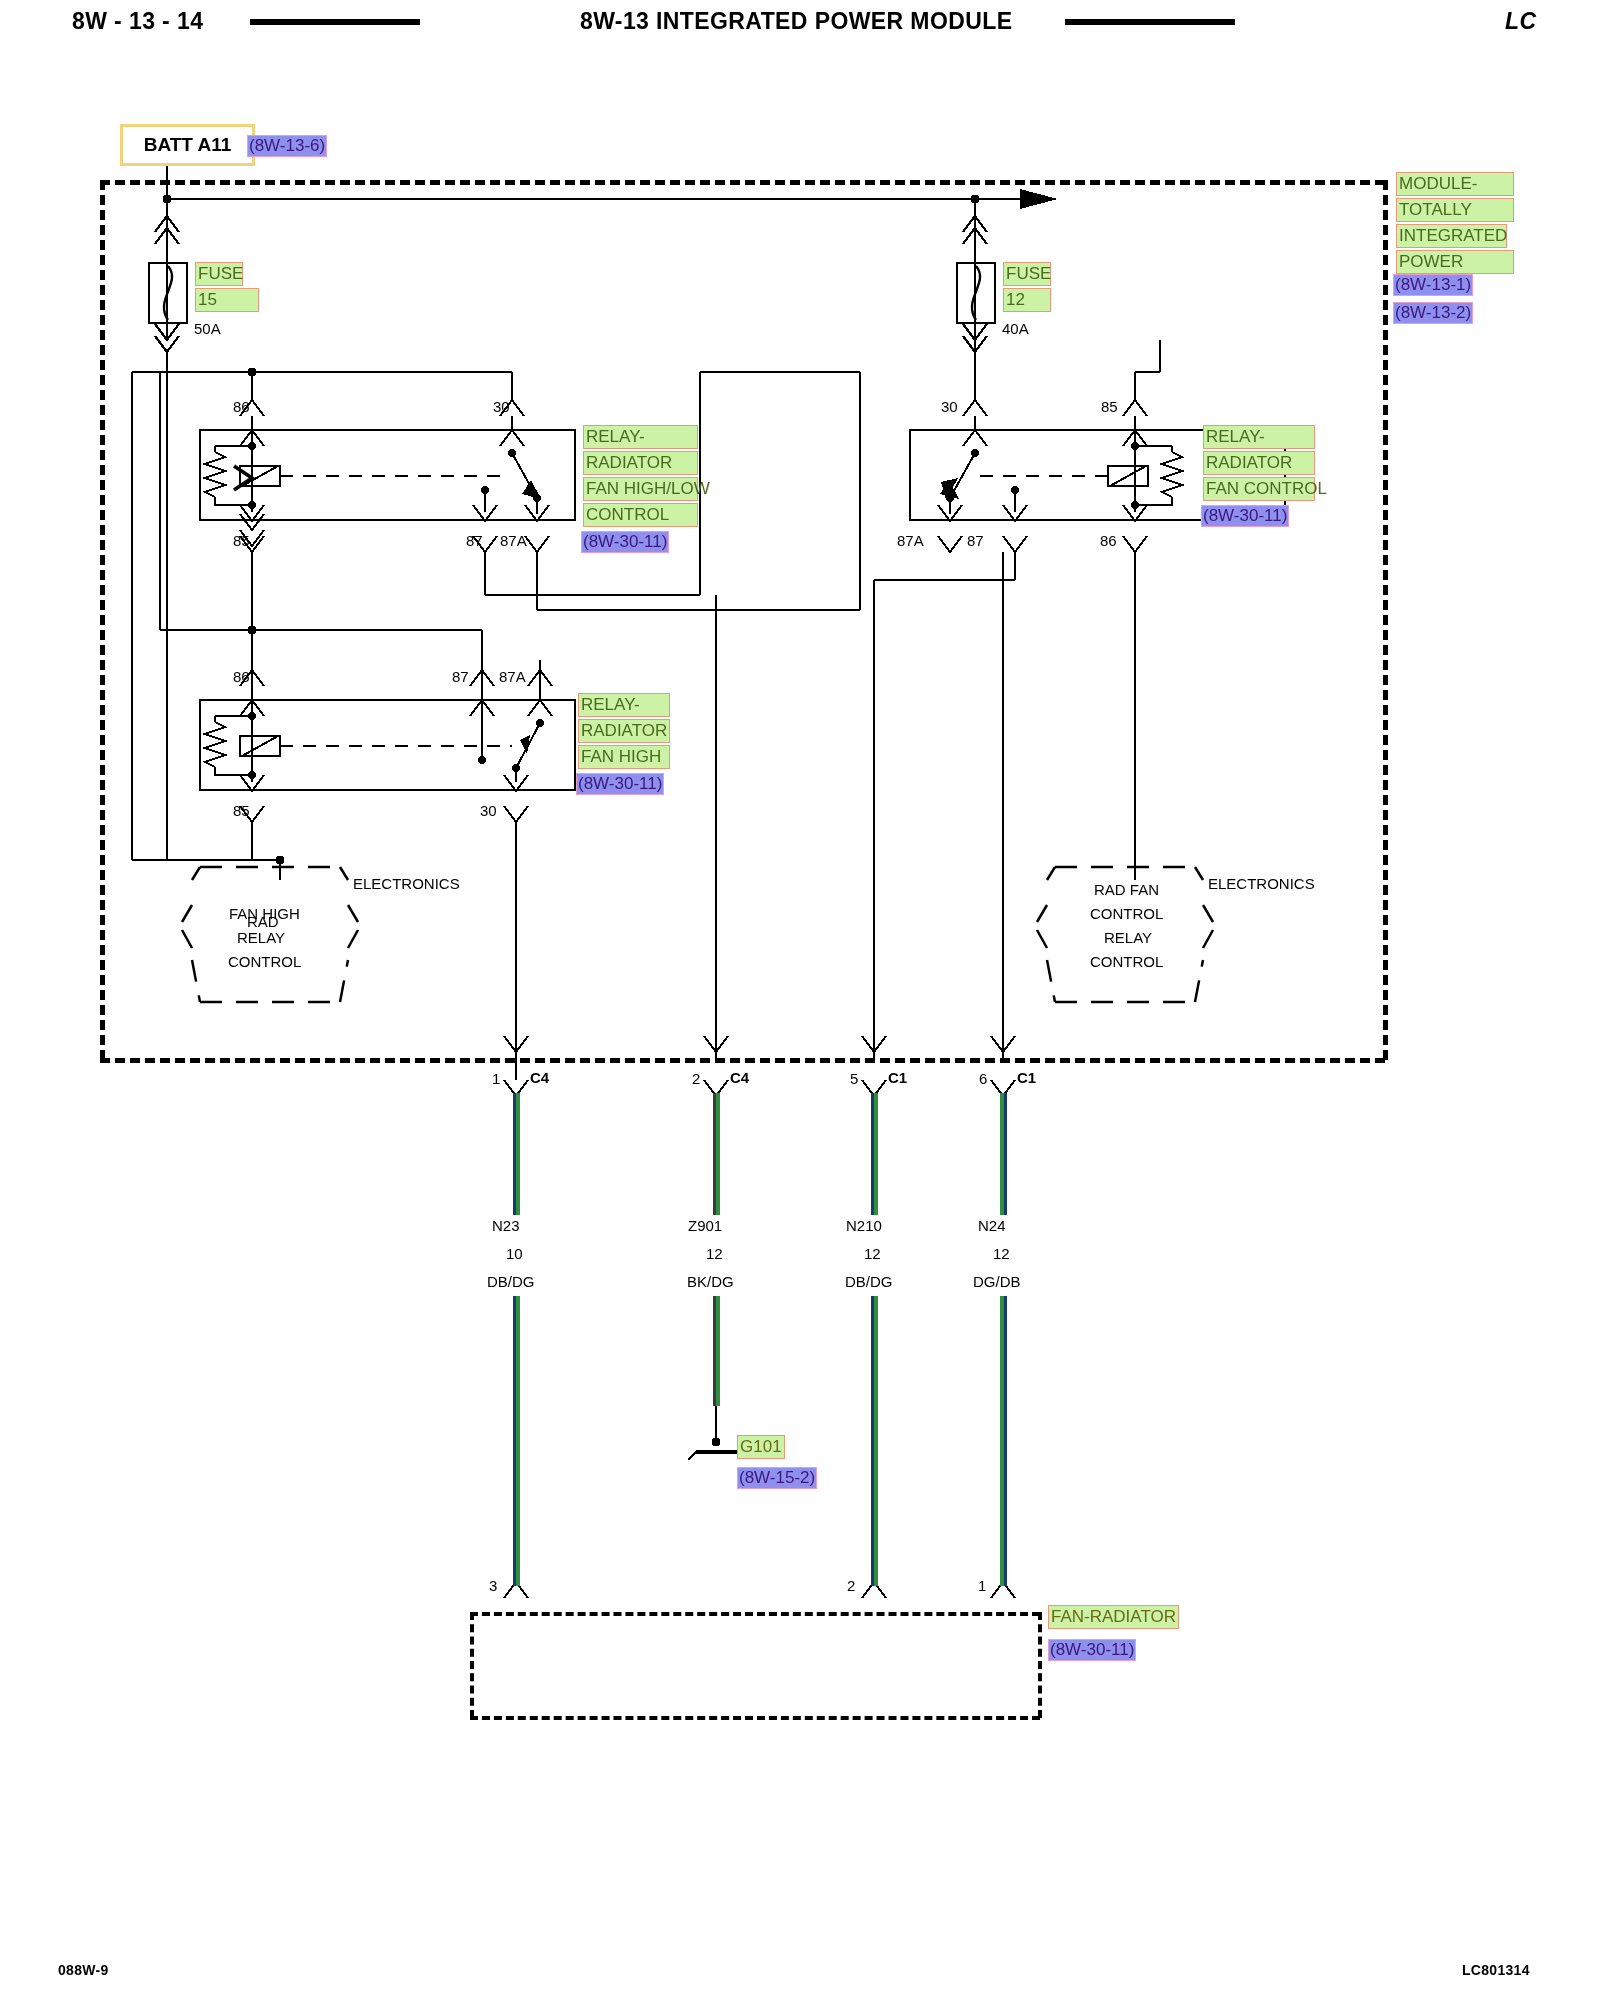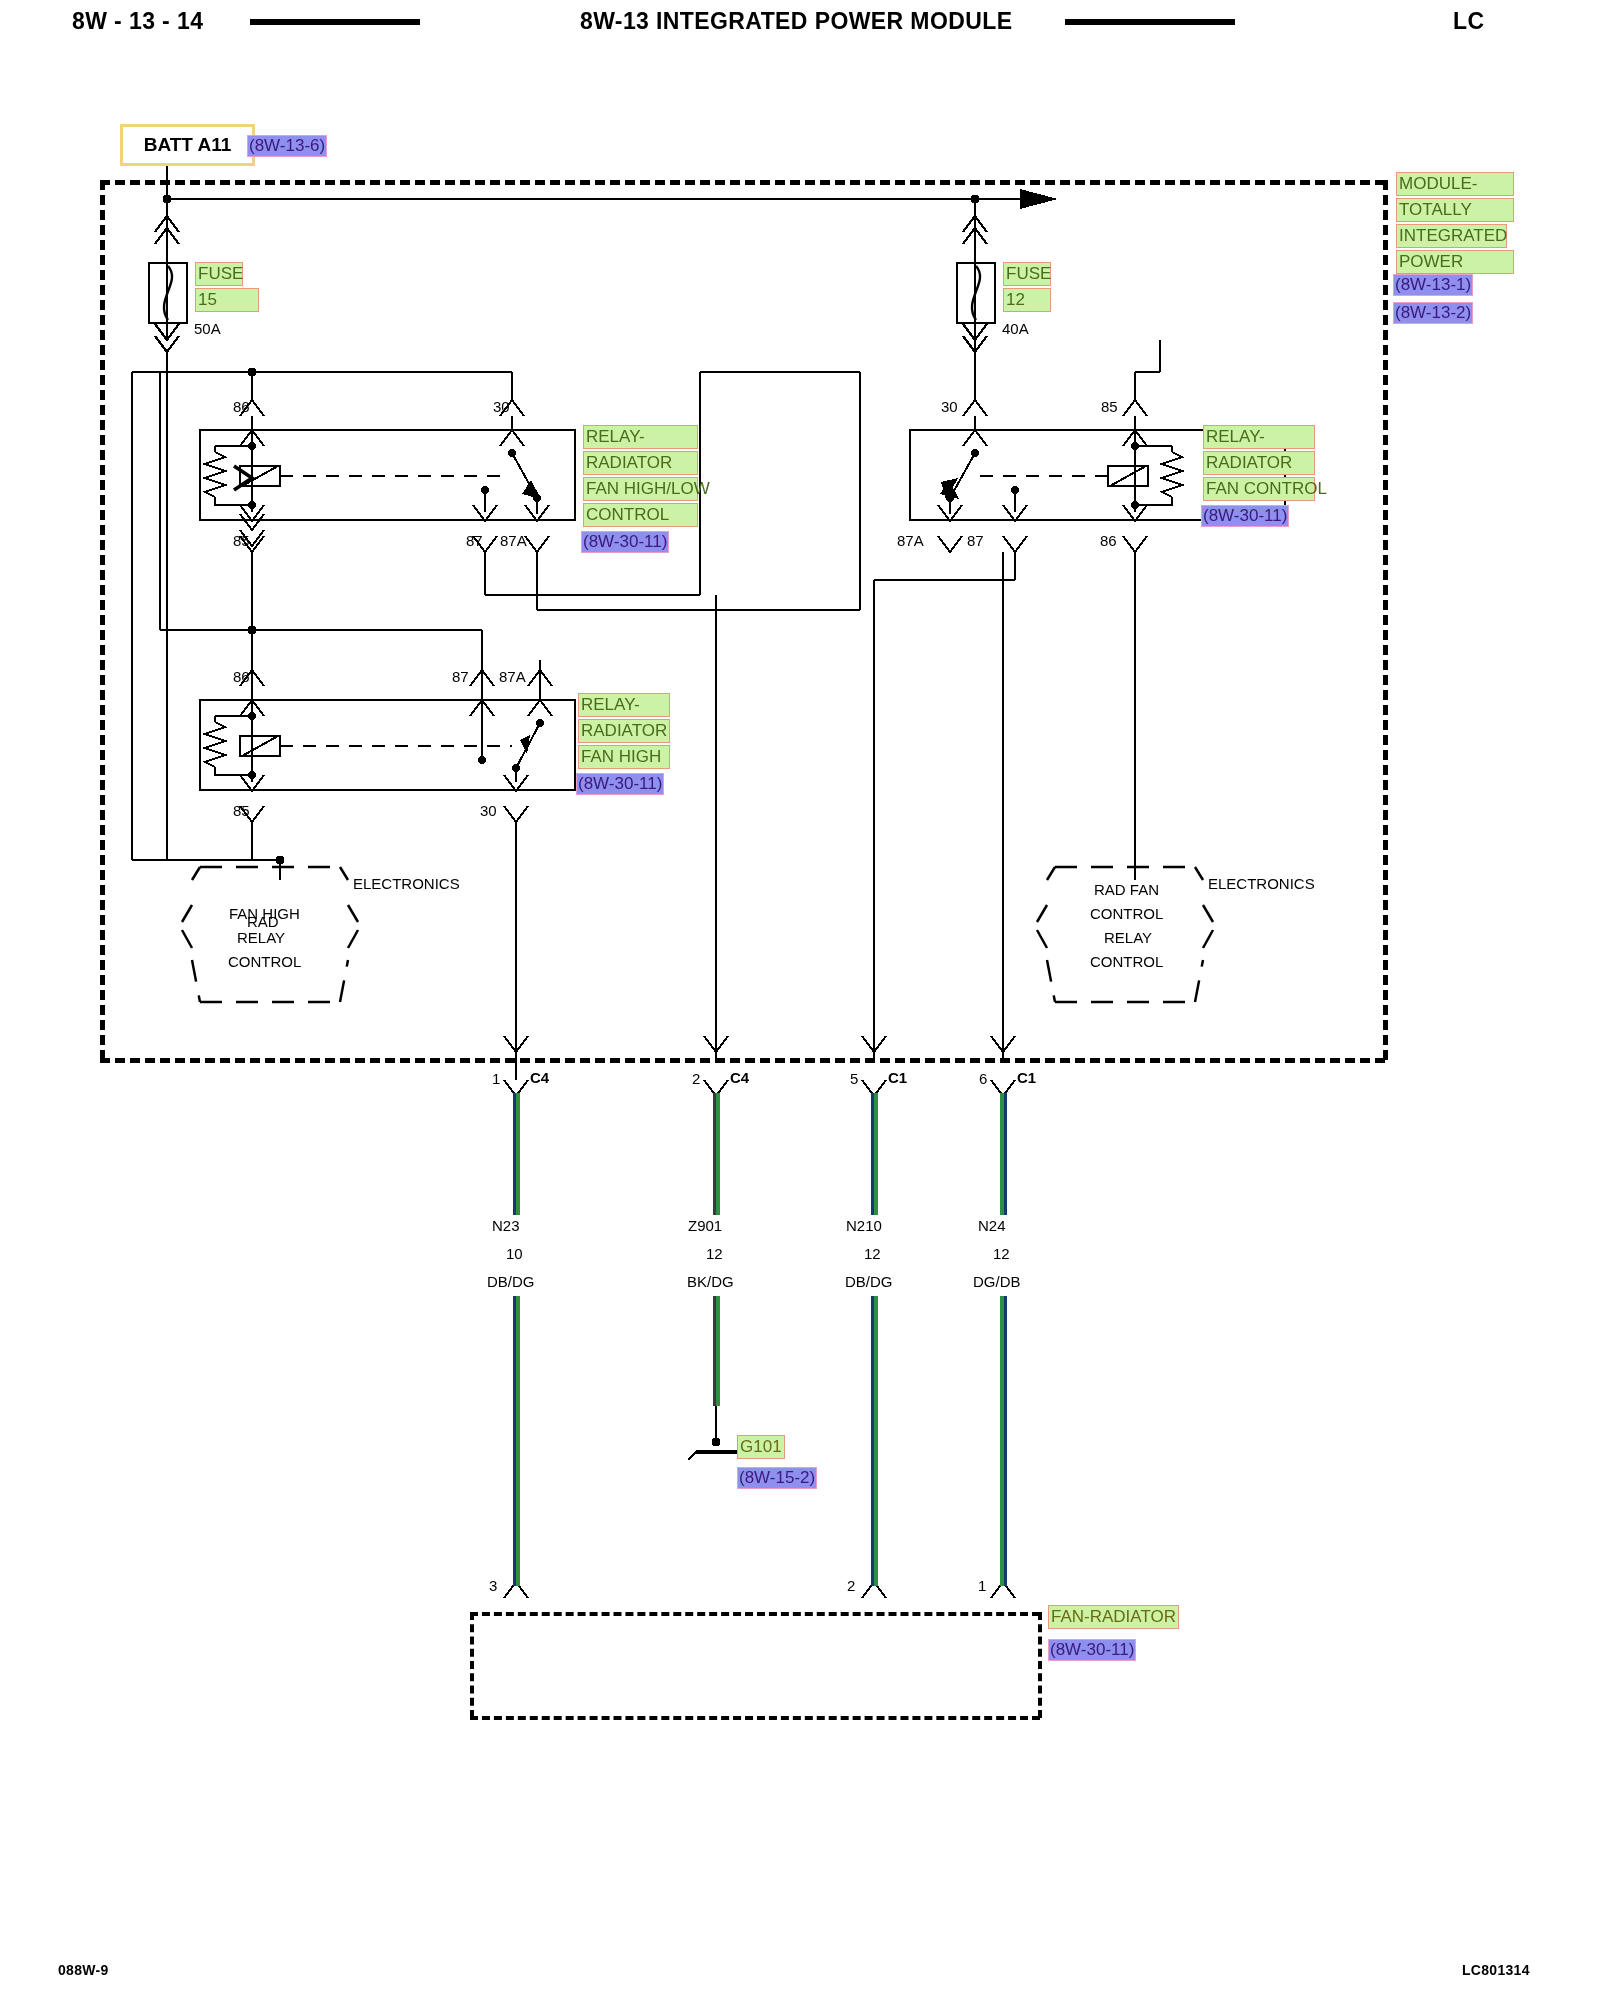--- a/index.html
+++ b/index.html
@@ -79,21 +79,21 @@
 </style>
 </head>
 <body>
 
 <div id="root">
 
   <div class="hdr-text" style="left:39px; top:8px;margin-left:33px;">8W - 13 - 14</div>
   <div class="hdr-rule" style="left:250px; top:19px; width:170px;"></div>
   <div class="hdr-text" style="left:580px; top:8px;">8W-13 INTEGRATED POWER MODULE</div>
   <div class="hdr-rule" style="left:1065px; top:19px; width:170px;"></div>
-  <div class="hdr-text" style="left:1453px; top:8px;">LC</div>
+  <div class="hdr-text" style="left:1505px; top:8px;font-style:italic;">LC</div>
 
   <div class="batt-box" style="left:120px; top:124px; width:135px; height:42px;">
     <span>BATT A11</span>
   </div>
   <div class="hl-blue" style="left:247px; top:135px;">(8W-13-6)</div>
 
   <div class="dashv" style="left:100px; top:180px; height:880px;"></div>
   <div class="dashh" style="left:100px; top:180px; width:1285px;"></div>
   <div class="dashv" style="left:1383px; top:180px; height:880px;"></div>
   <div class="dashh" style="left:100px; top:1058px; width:1285px;"></div>

